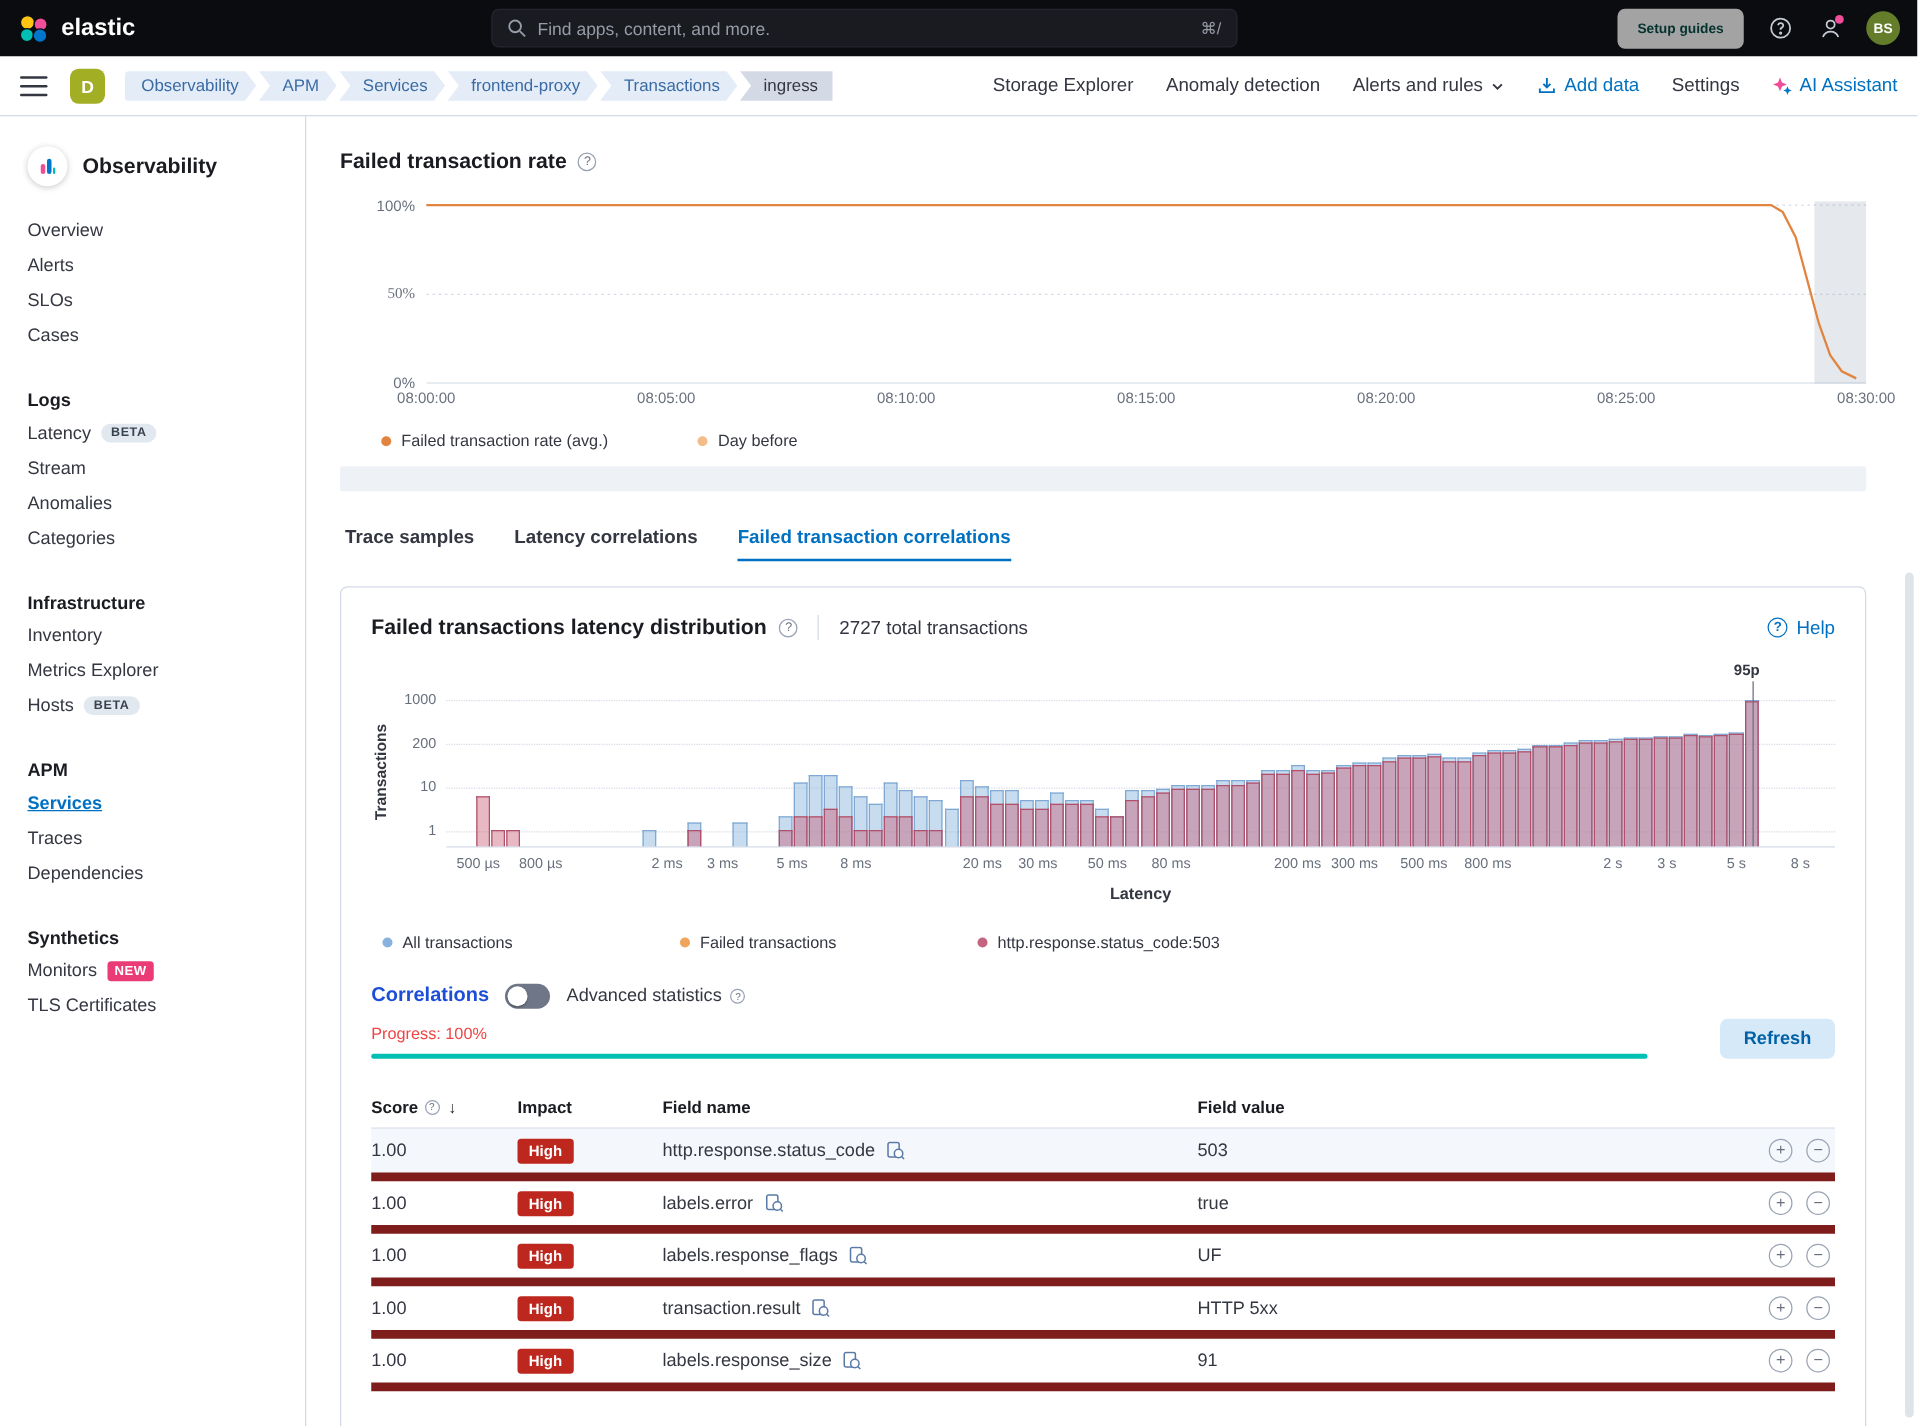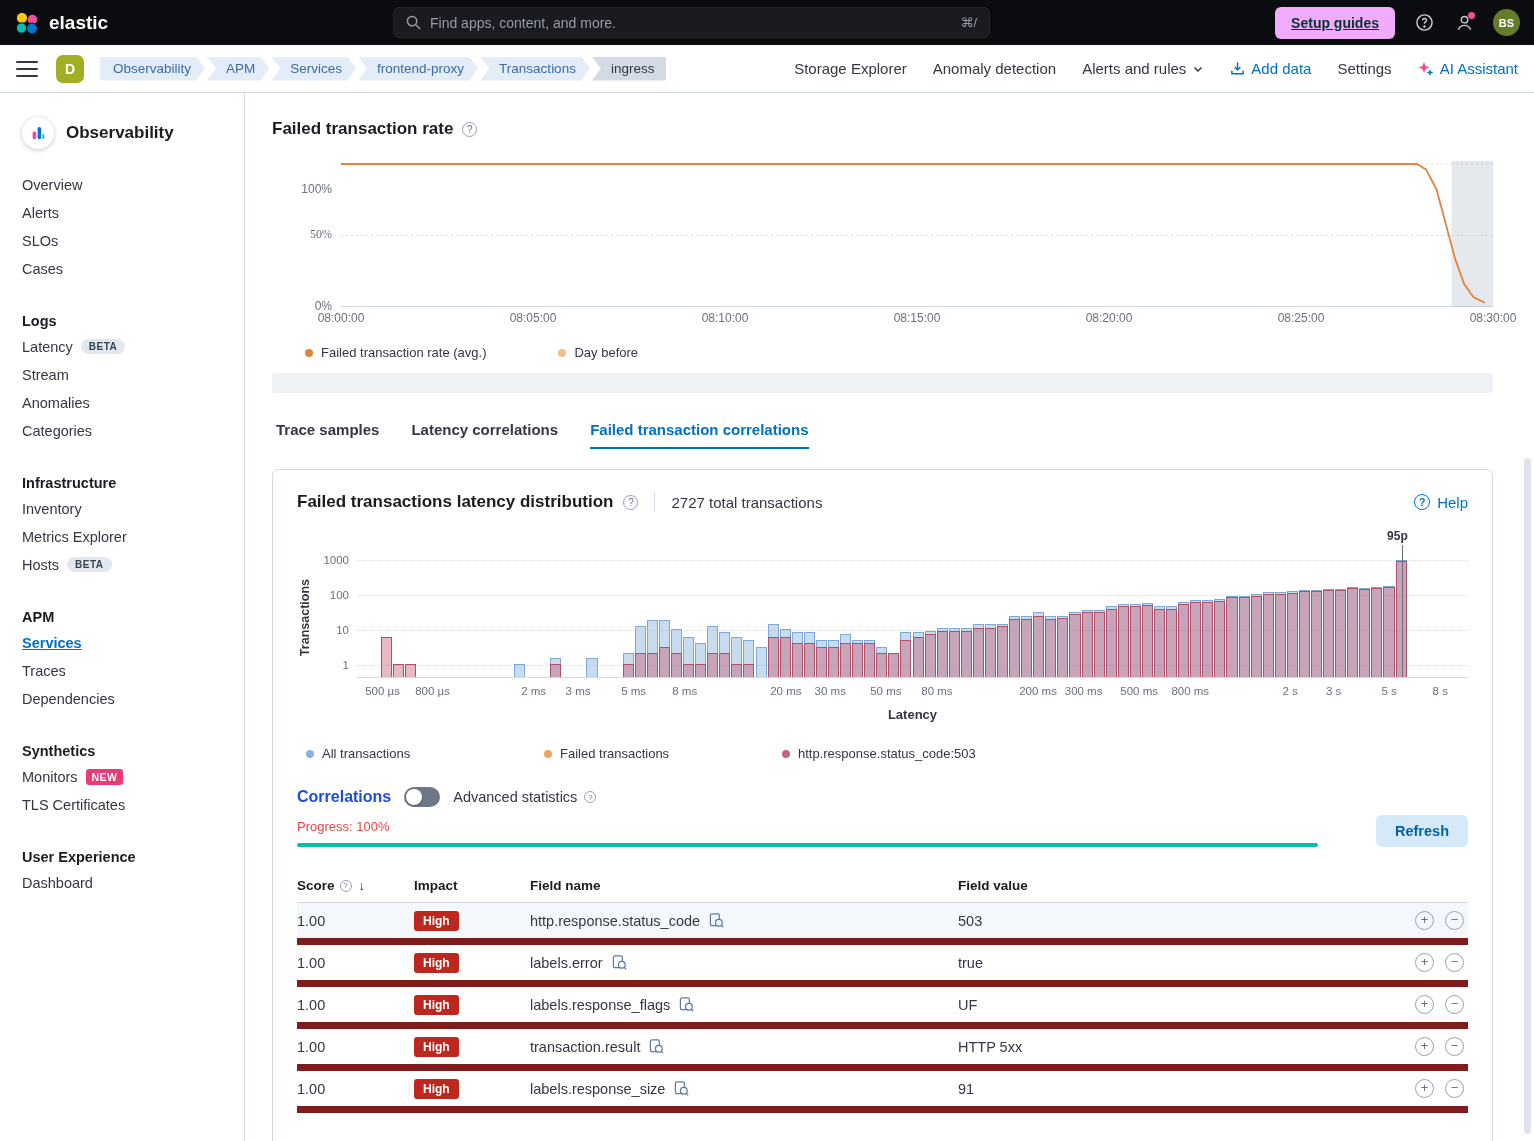--- a/index.html
+++ b/index.html
@@ -11,22 +11,22 @@
   }
   
   .top-header { position:absolute; top:0; left:0; right:0; height:45px; background:#0a0c10;
     display:flex; align-items:center; padding:0 14px; z-index:30; }
   .logo { display:flex; align-items:center; gap:9px; color:#fff; font-size:19px; font-weight:700; cursor:pointer; }
   .gsearch { position:absolute; left:393px; top:7px; width:597px; height:31px; background:#191b21;
     border:1px solid #24262e; border-radius:6px; display:flex; align-items:center; padding:0 12px; gap:9px;
     color:#969ba6; font-size:14px; cursor:text; }
   .gsearch .shortcut { margin-left:auto; font-size:13px; color:#969ba6; }
   .header-right { margin-left:auto; display:flex; align-items:center; gap:18px; }
-  .setup-btn { background:#f0abfc; color:#04282­4; color:#04332e; font-weight:700; font-size:14px;
-    border:none; border-radius:6px; height:32px; padding:0 16px; cursor:pointer;text-decoration:underline; }
+  .setup-btn { background:#a3a3a3; color:#04282­4; color:#04332e; font-weight:700; font-size:11px;
+    border:none; border-radius:6px; height:32px; padding:0 16px; cursor:pointer; }
   .hicon { width:22px; height:22px; position:relative; display:flex; align-items:center; justify-content:center; cursor:pointer; }
   .notif-dot { position:absolute; top:0; right:0; width:7px; height:7px; border-radius:50%; background:#f04e98; }
   .avatar { width:27px; height:27px; border-radius:50%; background:#647d2b; color:#fff; font-size:11px; font-weight:700;
     display:flex; align-items:center; justify-content:center; cursor:pointer; }
   
   .navbar { position:absolute; top:45px; left:0; right:0; height:48px; background:#fff;
     border-bottom:1px solid #d3dae6; display:flex; align-items:center; padding:0 16px; z-index:25; }
   .burger { width:22px; height:16px; display:flex; flex-direction:column; justify-content:space-between; cursor:pointer; margin-right:18px; }
   .burger span { height:2px; background:#343741; border-radius:1px; }
   .space-badge { width:28px; height:28px; border-radius:7px; background:#a2af24; color:#fff; font-weight:700;
@@ -289,39 +289,33 @@
       <div class="sb-section">
         <div class="sb-heading">Synthetics</div>
         <div class="sb-item">
           <span class="lbl">Monitors</span>
           <span class="badge-new">NEW</span>
         </div>
         <div class="sb-item">
           <span class="lbl">TLS Certificates</span>
         </div>
       </div>
-      <div class="sb-section">
-        <div class="sb-heading">User Experience</div>
-        <div class="sb-item">
-          <span class="lbl">Dashboard</span>
-        </div>
-      </div>
     </div>
 </aside>
 
 <main class="main">
 
   <section class="rate-section">
     <div class="section-title">
       <span>Failed transaction rate</span>
       <span class="iico">?</span>
     </div>
     <div class="chart1">
       <div class="chart1-y" id="rate-y">
-          <span style="top: -3px; margin-top: 24px;">100%</span>
+          <span style="top: -3px;">100%</span>
           <span style="top: calc(50% - 7px); font-family: Liberation Serif, serif;">50%</span>
           <span style="top: calc(100% - 8px);">0%</span>
         </div>
       <div class="chart1-plot">
         <svg viewBox="0 0 1106 146" preserveAspectRatio="none">
           <line x1="0" y1="3" x2="1106" y2="3" stroke="#d5dbe5" stroke-width="1" stroke-dasharray="2 3" vector-effect="non-scaling-stroke"></line>
           <line x1="0" y1="74.5" x2="1106" y2="74.5" stroke="#d5dbe5" stroke-width="1" stroke-dasharray="2 3" vector-effect="non-scaling-stroke"></line>
           <line x1="0" y1="145.5" x2="1106" y2="145.5" stroke="#d3dae6" stroke-width="1" vector-effect="non-scaling-stroke"></line>
           <rect id="rate-band" y="0" height="146" fill="#98a2b3" opacity="0.25" x="1066.2" width="39.8"></rect>
           <polyline id="rate-line2" fill="none" stroke="#f3bd8a" stroke-width="1.5" vector-effect="non-scaling-stroke" points="0.0,3.0 1033.0,3.0"></polyline>
@@ -368,21 +362,21 @@
         <span>Help</span>
       </span>
     </div>
 
     <div class="hist">
       <div class="hist-rot">
           <span id="hist-ylabel">Transactions</span>
         </div>
       <div class="hist-y" id="hist-y">
           <span style="top: -4.12px;">1000</span>
-          <span style="top: 30.92px;">100</span>
+          <span style="top: 30.92px;">200</span>
           <span style="top: 65.96px;">10</span>
           <span style="top: 101px;">1</span>
         </div>
       <div class="hist-plot" id="hist-plot">
         <div id="hist-grid">
             <div class="hgrid" style="top: 1.88px;"></div>
             <div class="hgrid" style="top: 36.92px;"></div>
             <div class="hgrid" style="top: 71.96px;"></div>
             <div class="hgrid" style="top: 107px;"></div>
           </div>

